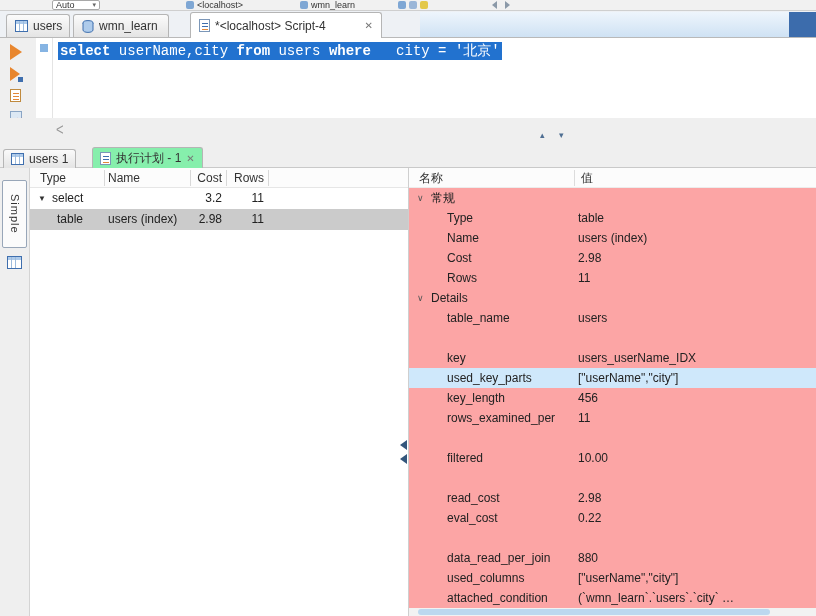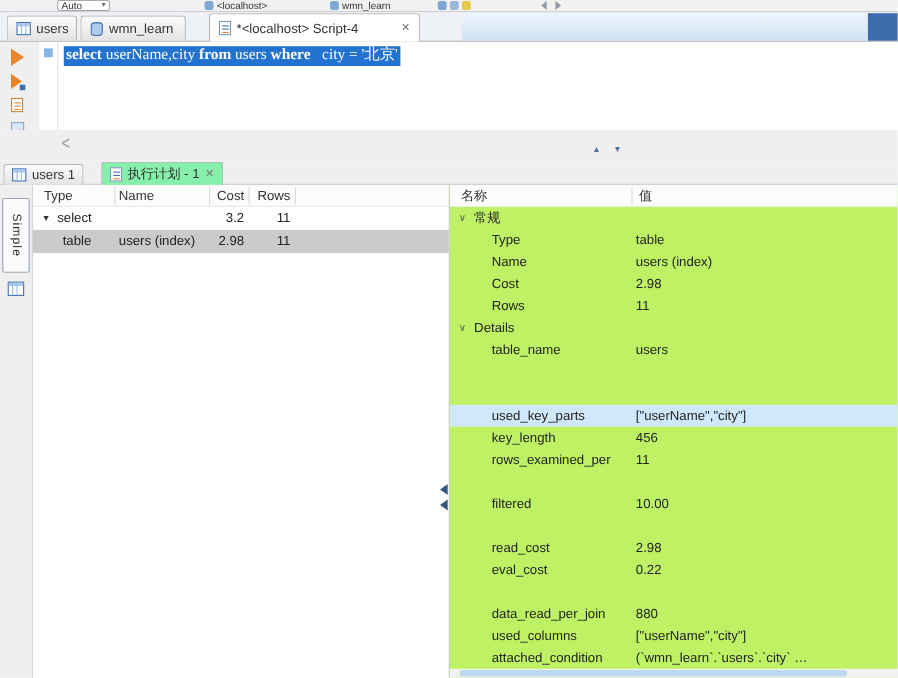--- a/index.html
+++ b/index.html
@@ -40,21 +40,21 @@
   #run-new-icon::after{content:"";position:absolute;left:-2px;top:3px;width:5px;height:5px;background:#3f6fae}
   #exec-script-icon{top:51px;width:11px;height:13px;border:1px solid #c08a3e;background:#fff}
   #exec-script-icon::before{content:"";position:absolute;left:2px;top:3px;width:6px;height:1px;background:#e2883a;box-shadow:0 3px 0 #e2883a,0 6px 0 #e2883a}
   #explain-plan-icon{top:73px;width:12px;height:12px;border:1px solid #8aa5c5;background:#dce8f4}
   #explain-plan-icon::after{content:"✕";position:absolute;right:-2px;bottom:-3px;font-size:8px;color:#cc3333;font-weight:bold}
 
   #editor{top:38px;left:36px;width:780px;height:80px;background:#fff}
   #gutter{position:absolute;left:0;top:0;width:17px;height:100%;background:#fff;border-right:1px solid #e4e4e4}
   #gutter-marker{position:absolute;left:4px;top:6px;width:8px;height:8px;background:#86b4e3}
   #sql-line{position:absolute;left:22px;top:4px;height:18px;line-height:18px;white-space:pre;
-    font-family:Liberation Serif, serif;font-size:14px;
+    font-family:Liberation Mono, monospace;font-size:14px;
     color:#fff;background:#2272cf;padding:0 2px}
   #sql-line .kw{font-weight:bold}
 
   
   #sashrow{top:118px;left:0;width:816px;height:28px;background:#efefef}
   #collapse-left-icon{position:absolute;left:56px;top:4px;color:#979797;font-size:13px;transform:scaleY(1.25)}
   #sash-arrows{position:absolute;left:540px;top:12px;font-size:9px;color:#4f6f93;letter-spacing:6px}
 
   
   #rtabbar{top:146px;left:0;width:816px;height:22px;background:#efefef;border-bottom:1px solid #c9c9c9;z-index:2}
@@ -82,21 +82,21 @@
   .pr-arrow{position:absolute;left:8px;top:0;font-size:8px;color:#333}
   .pr-type{position:absolute;left:22px}
   .pr-type.indent{left:27px}
   .pr-name{position:absolute;left:78px}
   .pr-cost{position:absolute;left:156px;width:36px;text-align:right}
   .pr-rows{position:absolute;left:196px;width:38px;text-align:right}
 
   #split-arrows{top:440px;left:400px;z-index:5}
   #split-arrows .tri{width:0;height:0;border-top:5px solid transparent;border-bottom:5px solid transparent;border-right:7px solid #33567c;margin-bottom:4px}
 
-  #props{top:168px;left:408px;width:408px;height:448px;background:#bef264;border-left:1px solid #cfcfcf}
+  #props{top:168px;left:408px;width:408px;height:448px;background:#fca5a5;border-left:1px solid #cfcfcf}
   #props-header{position:absolute;left:0;top:0;width:100%;height:20px;background:#fcfcfc;border-bottom:1px solid #ececec}
   #pp-name{position:absolute;left:10px;line-height:20px;color:#333}
   #pp-sep{position:absolute;left:165px;top:2px;width:1px;height:16px;background:#dcdcdc}
   #pp-value{position:absolute;left:172px;line-height:20px;color:#333}
   .prop-row{position:absolute;left:0;width:100%;height:20px;line-height:20px}
   .prop-row.hl{background:#cfe8fb}
   .prop-row .chev{position:absolute;left:8px;top:0;font-size:9px;color:#555}
   .prop-row .plabel{position:absolute;left:38px;white-space:nowrap}
   .prop-row.group .plabel{left:22px}
   .prop-row .pvalue{position:absolute;left:169px;white-space:nowrap}
@@ -248,20 +248,24 @@
     <span class="pvalue">11</span>
   </div>
   <div class="prop-row group" style="top:120px">
     <span class="chev">∨</span>
     <span class="plabel">Details</span>
   </div>
   <div class="prop-row" style="top:140px">
     <span class="plabel">table_name</span>
     <span class="pvalue">users</span>
   </div>
+  <div class="prop-row" style="top:180px">
+    <span class="plabel">key</span>
+    <span class="pvalue">users_userName_IDX</span>
+  </div>
   <div class="prop-row hl" style="top:200px">
     <span class="plabel">used_key_parts</span>
     <span class="pvalue">["userName","city"]</span>
   </div>
   <div class="prop-row" style="top:220px">
     <span class="plabel">key_length</span>
     <span class="pvalue">456</span>
   </div>
   <div class="prop-row" style="top:240px">
     <span class="plabel">rows_examined_per</span>

